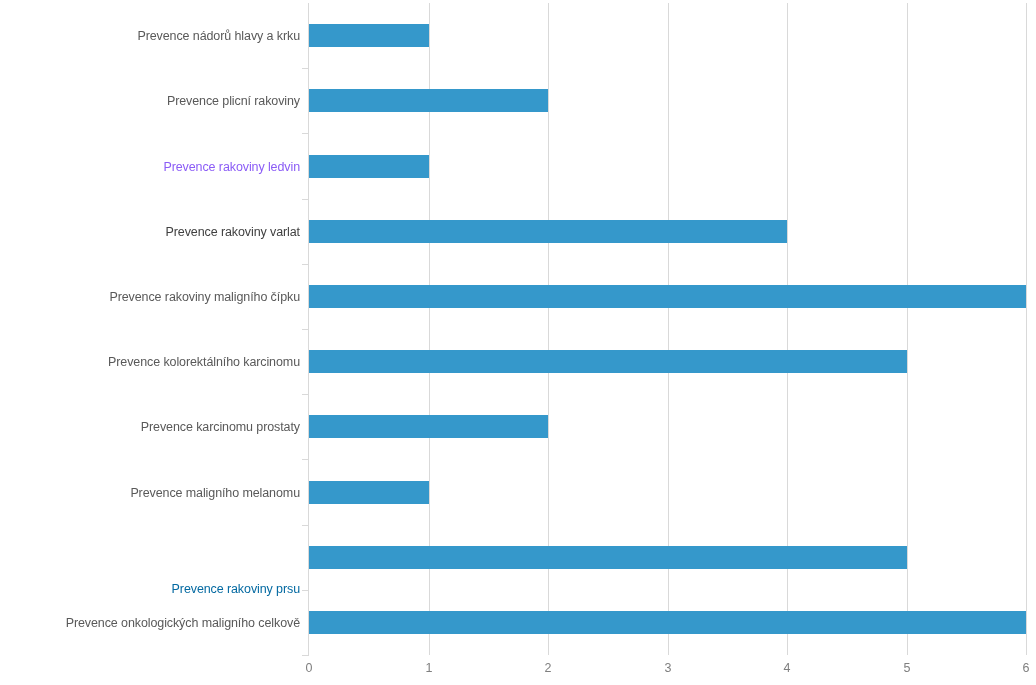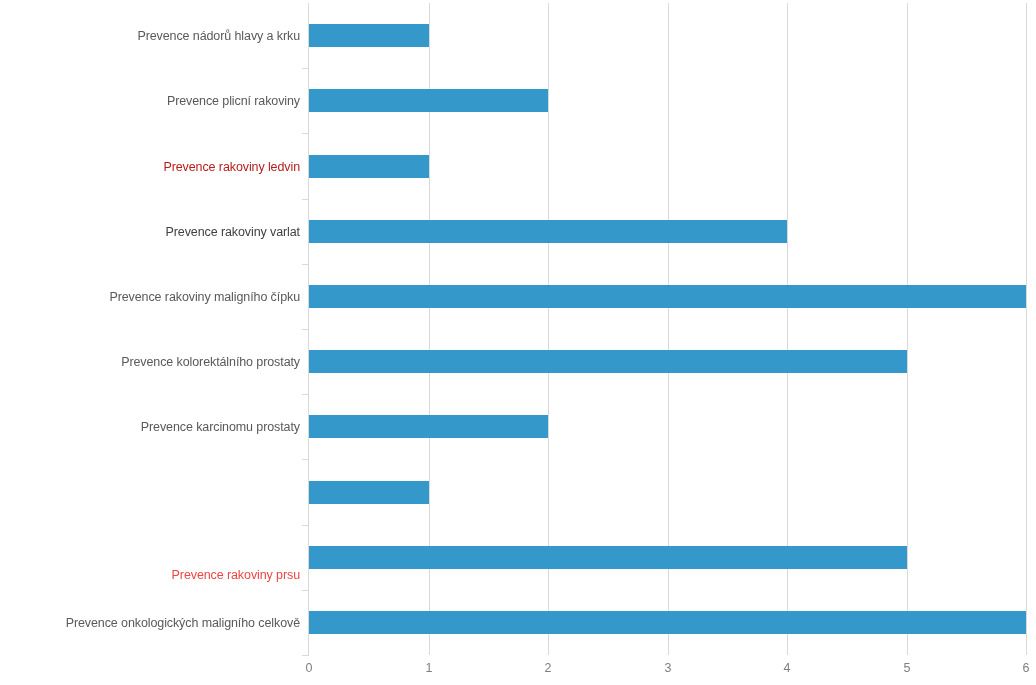--- a/index.html
+++ b/index.html
@@ -102,26 +102,27 @@
   }
 </style>
 </head>
 <body>
 
 <div id="chart-root" style="background: rgb(255, 255, 255);">
 
   <div id="category-axis">
       <div class="cat-label" style="top: 90.5px; color: rgb(89, 89, 89);">Prevence plicní rakoviny</div>
       <div class="cat-label" style="top: 25.5px; color: rgb(89, 89, 89);">Prevence nádorů hlavy a krku</div>
-      <div class="cat-label" style="top: 156.5px; color: #b91c1c;">Prevence rakoviny ledvin</div>
+      <div class="cat-label" style="top: 156.5px; color: #8b5cf6;">Prevence rakoviny ledvin</div>
       <div class="cat-label" style="top: 221.5px; color: #404040;">Prevence rakoviny varlat</div>
       <div class="cat-label" style="top: 286.5px; color: rgb(89, 89, 89);">Prevence rakoviny maligního čípku</div>
-      <div class="cat-label" style="top: 351.5px; color: rgb(89, 89, 89);">Prevence kolorektálního prostaty</div>
+      <div class="cat-label" style="top: 351.5px; color: rgb(89, 89, 89);">Prevence kolorektálního karcinomu</div>
       <div class="cat-label" style="top: 416.5px; color: rgb(89, 89, 89);">Prevence karcinomu prostaty</div>
-      <div class="cat-label" style="top: 565px; color: #ef4444;">Prevence rakoviny prsu</div>
+      <div class="cat-label" style="top: 482.5px; color: rgb(89, 89, 89);">Prevence maligního melanomu</div>
+      <div class="cat-label" style="top: 579px; color: #0369a1;">Prevence rakoviny prsu</div>
       <div class="cat-label" style="top: 612.5px; color: rgb(89, 89, 89);">Prevence onkologických maligního celkově</div>
     </div>
 
   <div id="plot-area">
       <div class="gridline" style="left: 120px;"></div>
       <div class="gridline" style="left: 239px;"></div>
       <div class="gridline" style="left: 359px;"></div>
       <div class="gridline" style="left: 478px;"></div>
       <div class="gridline" style="left: 598px;"></div>
       <div class="gridline" style="left: 717px;"></div>

